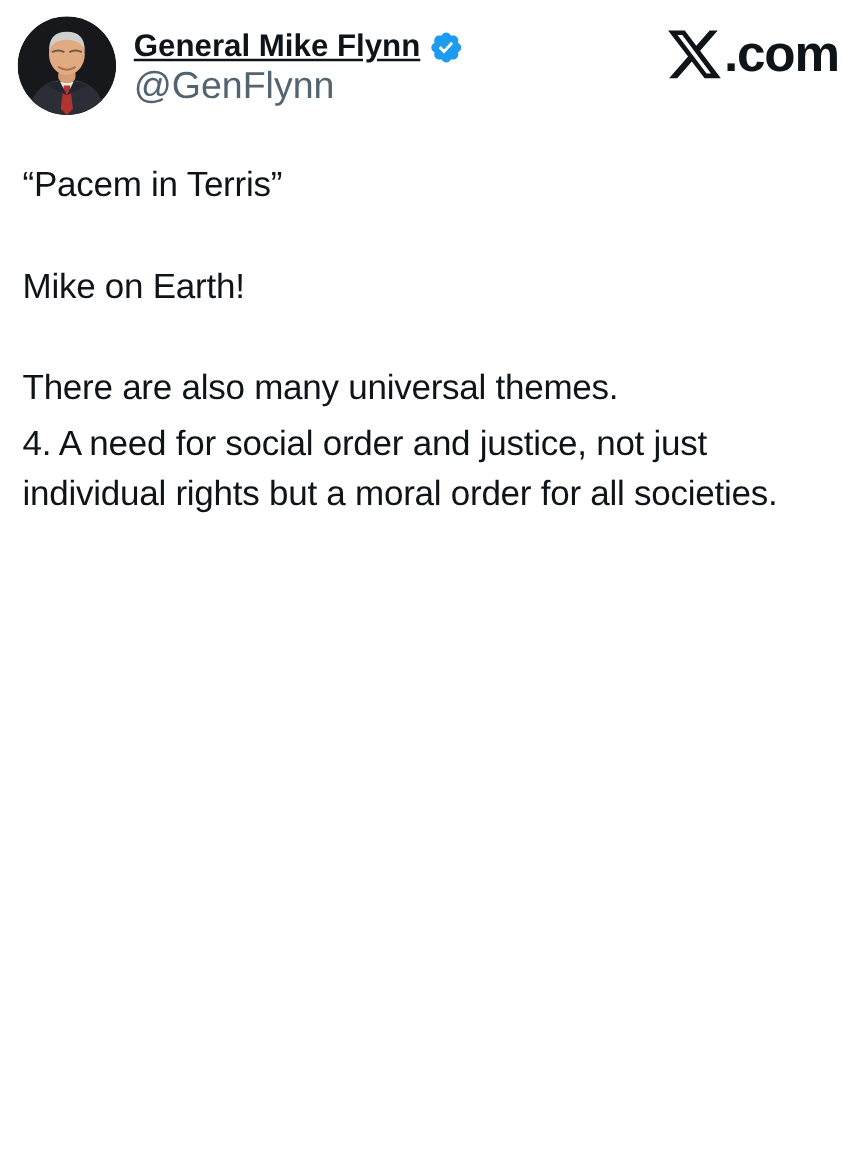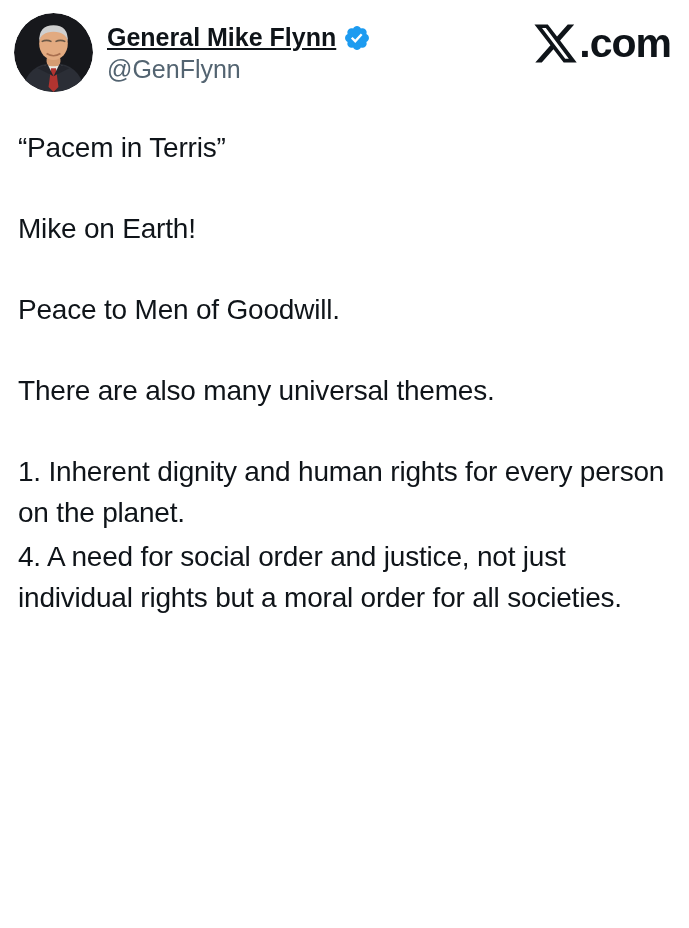--- a/index.html
+++ b/index.html
@@ -56,21 +56,21 @@
     white-space: nowrap;
   }
   .badge {
     width: 28px;
     height: 28px;
     display: inline-block;
     flex: none;
   }
   .badge svg { display: block; width: 100%; height: 100%; }
   .handle {
-    font-size: 25px;
+    font-size: 30px;
     font-weight: 400;
     line-height: 30px;
     color: var(--handle);
     margin-top: 2px;
   }
 
   
   .site-logo {
     display: flex;
     margin-top: 7px;
@@ -138,17 +138,15 @@
       </svg>
     </span>
     <span class="dotcom">.com</span>
   </div>
 </header>
 
 <article class="post-text">
 
 <p style="">“Pacem in Terris”</p>
     <p style="" class="gap-before">Mike on Earth!</p>
-    <p style="" class="gap-before">Peace to Men of Goodwill.</p>
     <p style="" class="gap-before">There are also many universal themes.</p>
-    <p style="" class="gap-before">1. Inherent dignity and human rights for every person on the planet.</p>
     <p style="">4. A need for social order and justice, not just individual rights but a moral order for all societies.</p>
   </article>
 
 </body></html>

